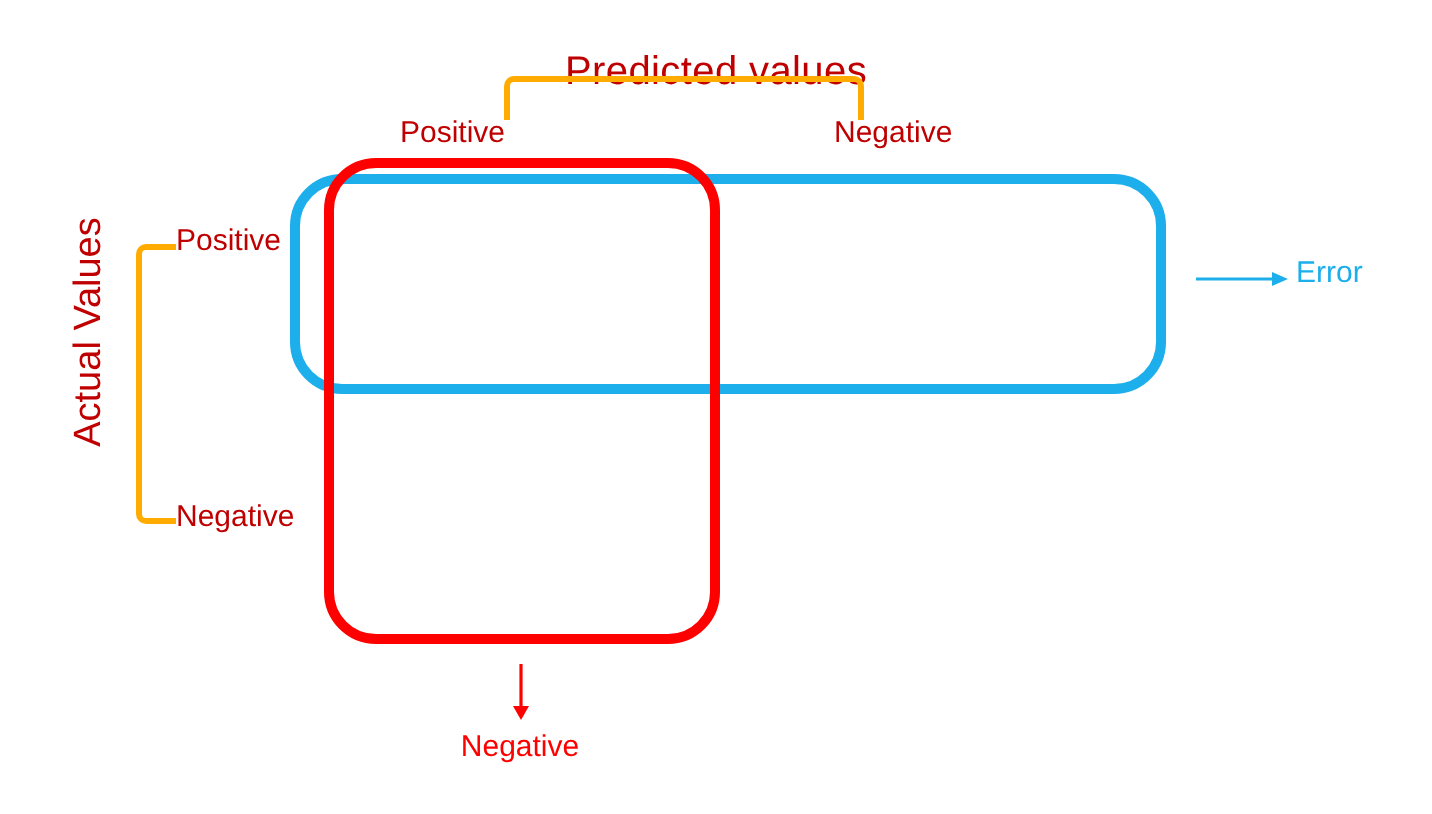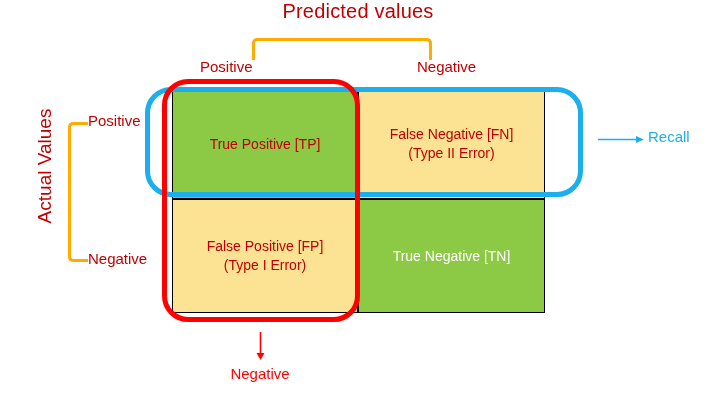--- a/index.html
+++ b/index.html
@@ -13,21 +13,21 @@
     height: 407px;
     background: #ffffff;
     overflow: hidden;
     font-family: "Liberation Sans", sans-serif;
   }
 
   
   #predicted-title {
     position: absolute;
     left: 0;
-    top: 0;
+    top: 25px;
     width: 716px;
     text-align: center;
     font-size: 20px;
     color: #C00000;
     letter-spacing: .2px;
     white-space: nowrap;
   }
   
   #predicted-bracket {
     position: absolute;
@@ -187,50 +187,29 @@
 
   <div class="col-label" id="col-label-positive">Positive</div>
   <div class="col-label" id="col-label-negative">Negative</div>
 
   <div id="actual-title">Actual Values</div>
   <div id="actual-bracket"></div>
 
   <div class="row-label" id="row-label-positive">Positive</div>
   <div class="row-label" id="row-label-negative">Negative</div>
 
-  <div id="matrix">
-
-    <div class="cell cell-green">
-      <span>True Positive [TP]</span>
-    </div>
-
-    <div class="cell cell-yellow">
-      <span>False Negative [FN]</span>
-      <span>(Type II Error)</span>
-    </div>
-
-    <div class="cell cell-yellow">
-      <span>False Positive [FP]</span>
-      <span>(Type I Error)</span>
-    </div>
-
-    <div class="cell cell-tn">
-      <span>True Negative [TN]</span>
-    </div>
-
-  </div>
 
   <div id="recall-highlight"></div>
   <div id="precision-highlight"></div>
 
   <svg id="recall-arrow" viewBox="0 0 46 9">
     <line x1="0" y1="4.5" x2="38" y2="4.5" stroke="#1CAFEC" stroke-width="1.6"></line>
     <polygon points="38,1 46,4.5 38,8" fill="#1CAFEC"></polygon>
   </svg>
-  <div id="recall-label">Recall</div>
+  <div id="recall-label">Error</div>
 
   <svg id="precision-arrow" viewBox="0 0 11 28">
     <line x1="5.5" y1="0" x2="5.5" y2="21" stroke="#FF0000" stroke-width="1.6"></line>
     <polygon points="1.5,21 9.5,21 5.5,28" fill="#FF0000"></polygon>
   </svg>
   <div id="precision-label">Negative</div>
 
 </div>
 
 </body></html>

